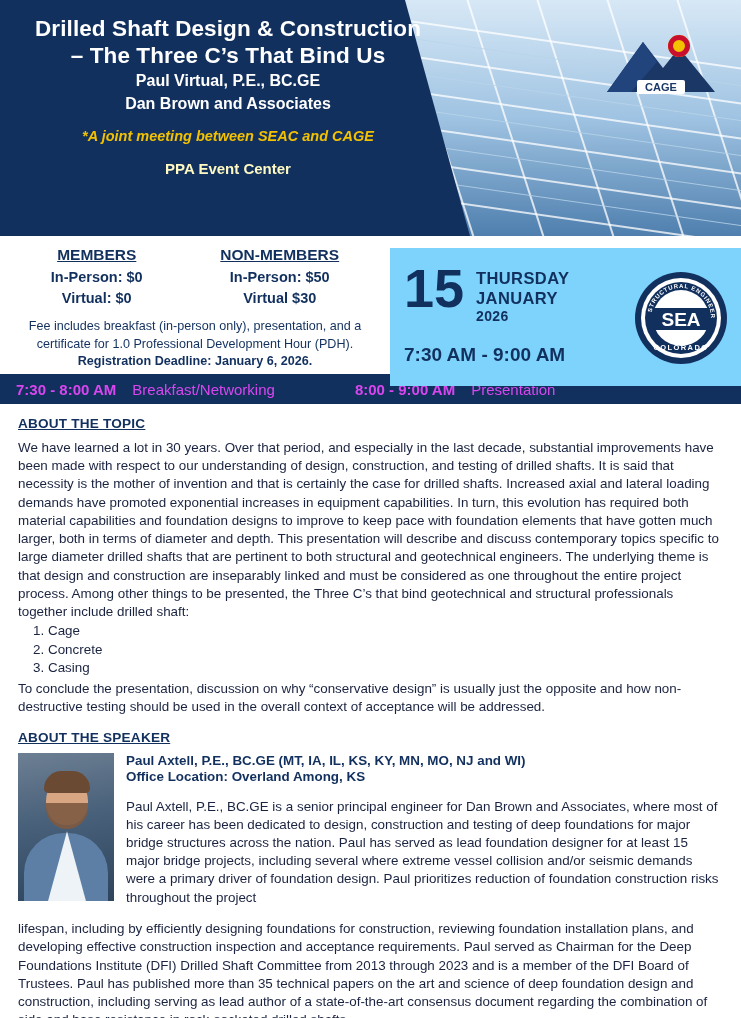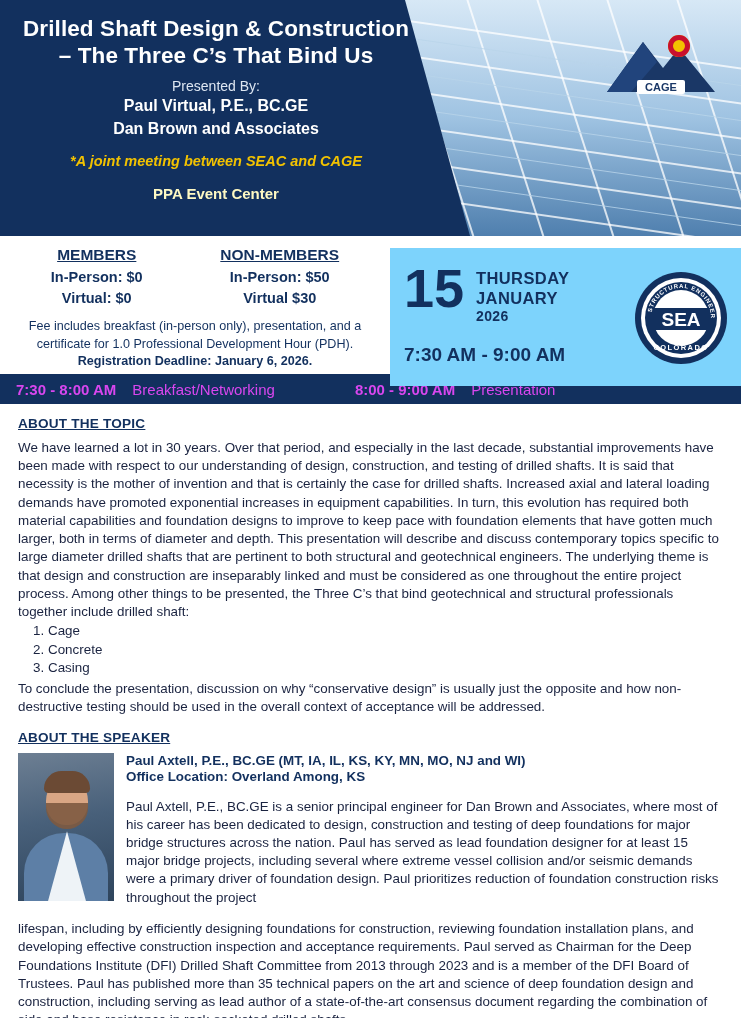--- a/index.html
+++ b/index.html
@@ -16,21 +16,21 @@
   .hero { position:relative; height:236px; background:#12305e; overflow:hidden; }
   .hero-photo {
     position:absolute; right:0; top:0; width:390px; height:236px;
     background:
       linear-gradient(180deg,#cfe3f3 0%, #a9c9e6 40%, #7ea9d0 70%, #5d8cba 100%);
     overflow:hidden;
   }
   
   .truss { position:absolute; inset:0; }
   .hero-text {
-    position:absolute; left:0; top:0; width:430px; height:254px;
+    position:absolute; left:12px; top:0; width:430px; height:254px;
     padding:12px 16px 0 18px; box-sizing:border-box;
     z-index:3;
   }
   .hero-mask {
     position:absolute; left:0; top:0; height:236px; width:470px;
     background:#12305e;
     clip-path: polygon(0 0, 405px 0, 470px 236px, 0 236px);
     z-index:2;
   }
   .title {
@@ -165,21 +165,20 @@
       <polygon points="10,66 46,16 66,42 82,22 118,66" fill="#1a3766"></polygon>
       <polygon points="10,66 46,16 60,36 34,66" fill="#21447c"></polygon>
       <circle cx="82" cy="20" r="11" fill="#f2c200"></circle>
       <path d="M71 20 a11 11 0 0 1 22 0 a11 11 0 0 1 -22 0 M76 20 a6 6 0 0 0 12 0 a6 6 0 0 0 -12 0" fill="#c8102e"></path>
       <rect x="40" y="54" width="48" height="14" rx="2" fill="#ffffff"></rect>
       <text x="64" y="65" font-family="Liberation Sans, sans-serif" font-size="11" font-weight="bold" fill="#1a3766" text-anchor="middle">CAGE</text>
     </svg>
 
     <div class="hero-text">
       <div class="title">Drilled Shaft Design &amp; Construction – The Three C’s That Bind Us</div>
-      <div class="presented-by">Presented By:</div>
       <div class="speaker-line">Paul Virtual, P.E., BC.GE</div>
       <div class="speaker-line">Dan Brown and Associates</div>
       <div class="joint">*A joint meeting between SEAC and CAGE</div>
       <div class="venue">PPA Event Center</div>
     </div>
   </div>
 
   <div class="band">
     <div class="band-left">
       <div class="price-cols">

